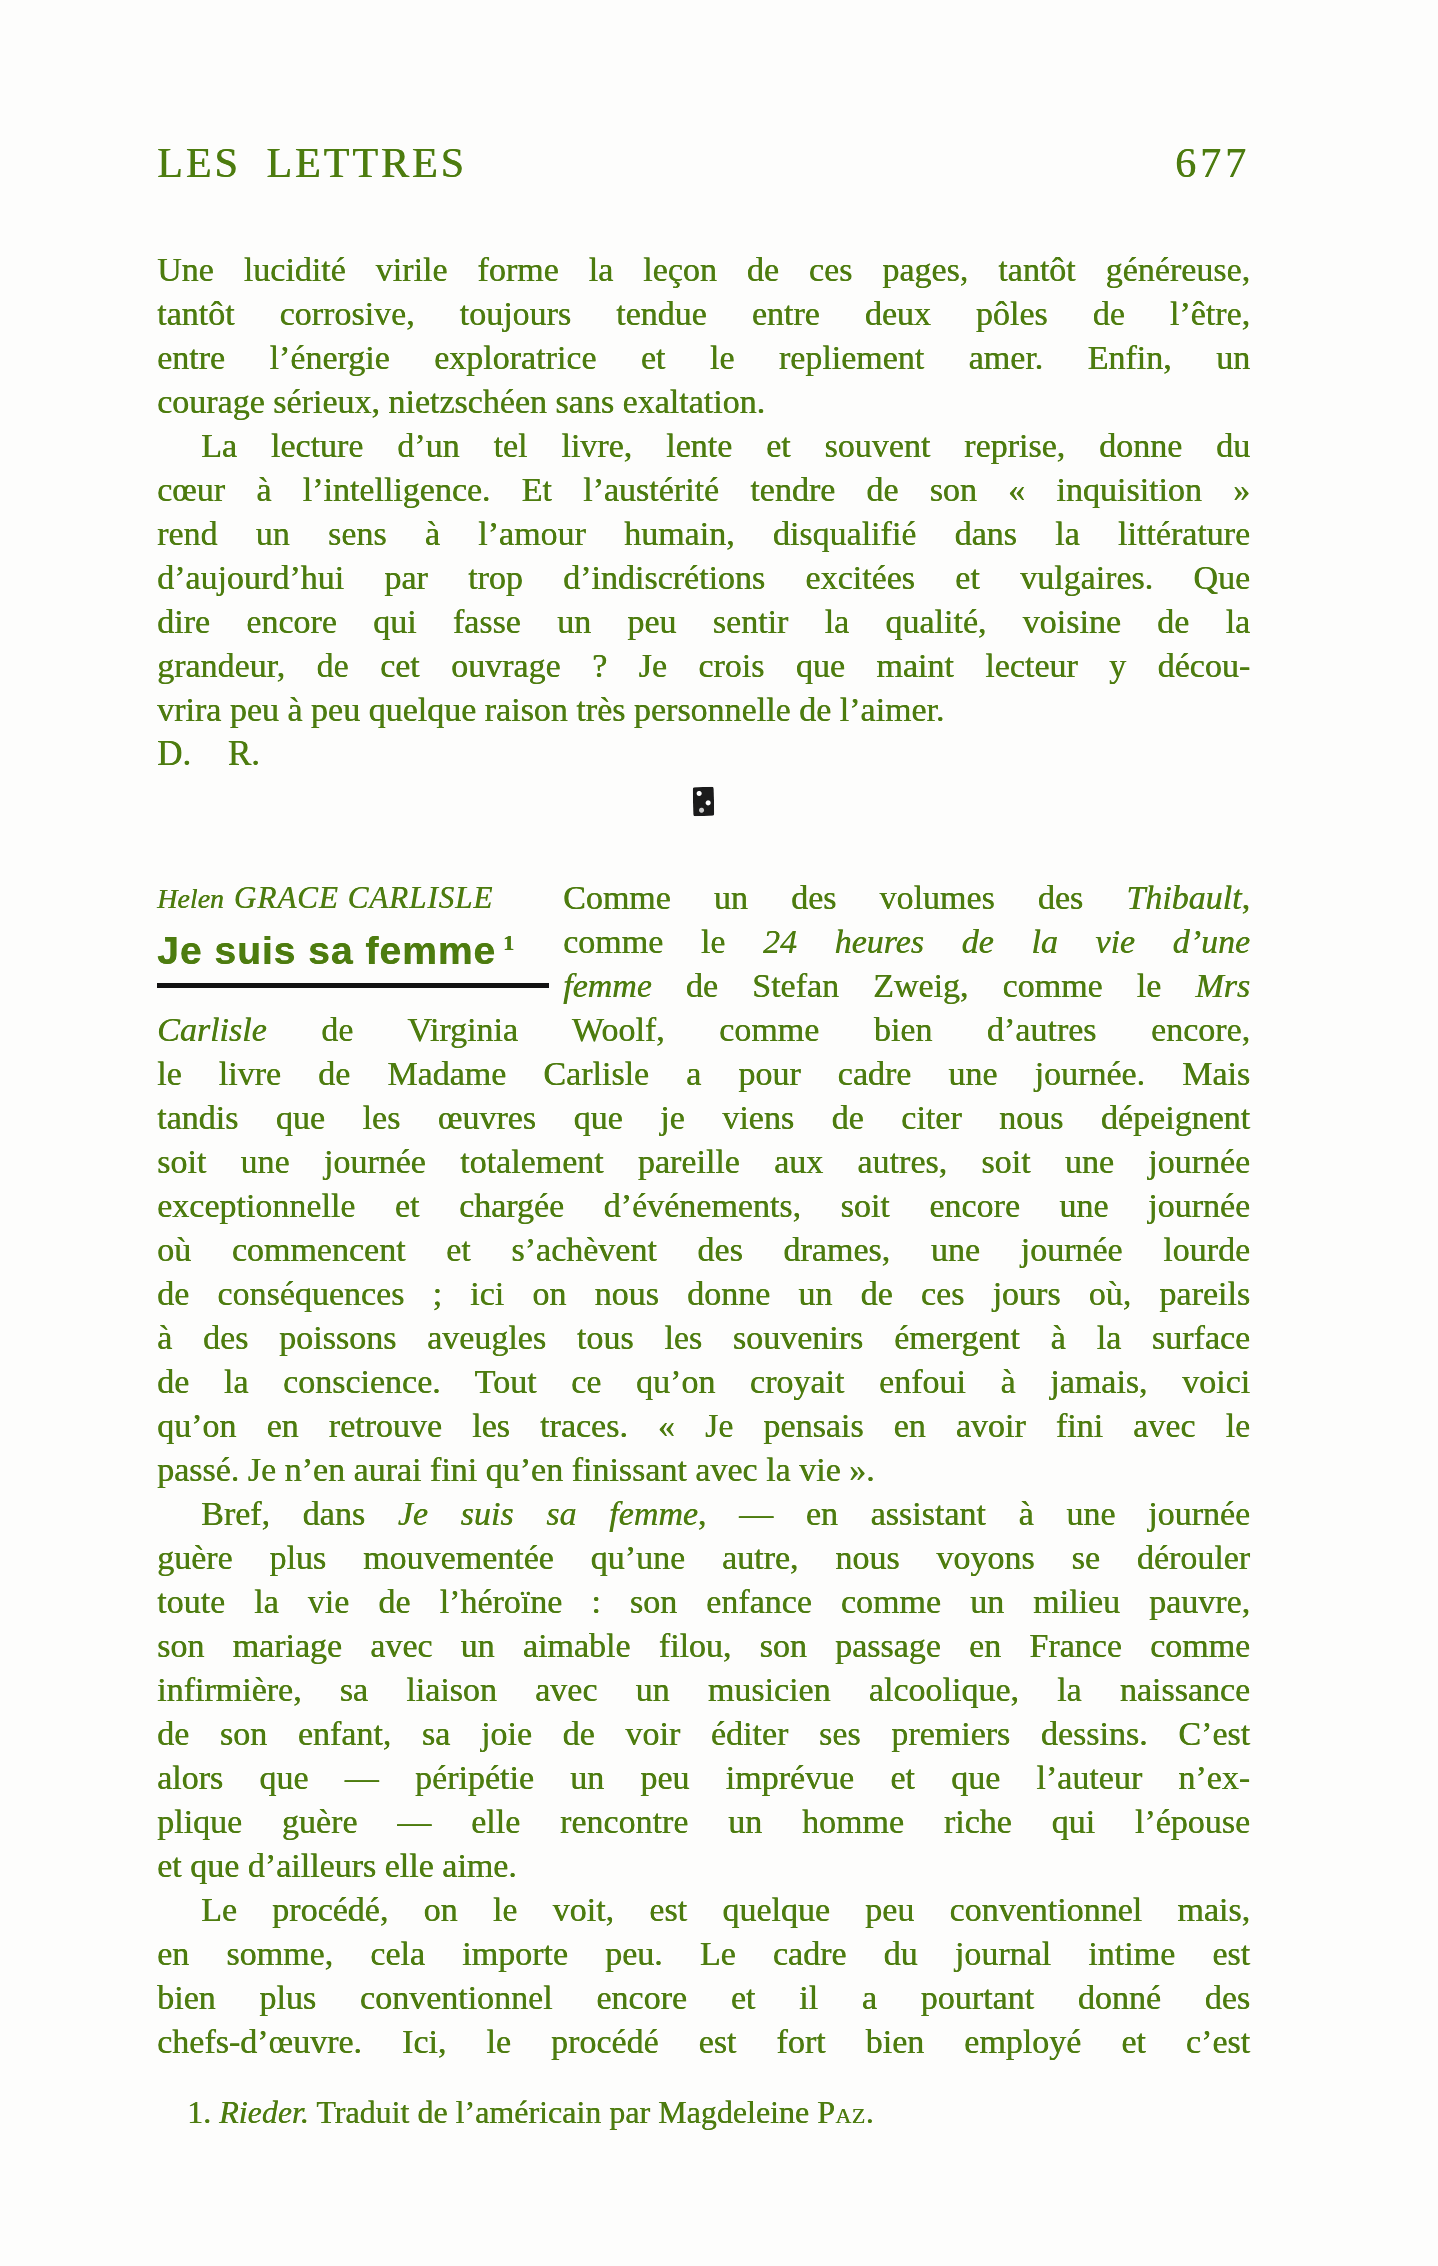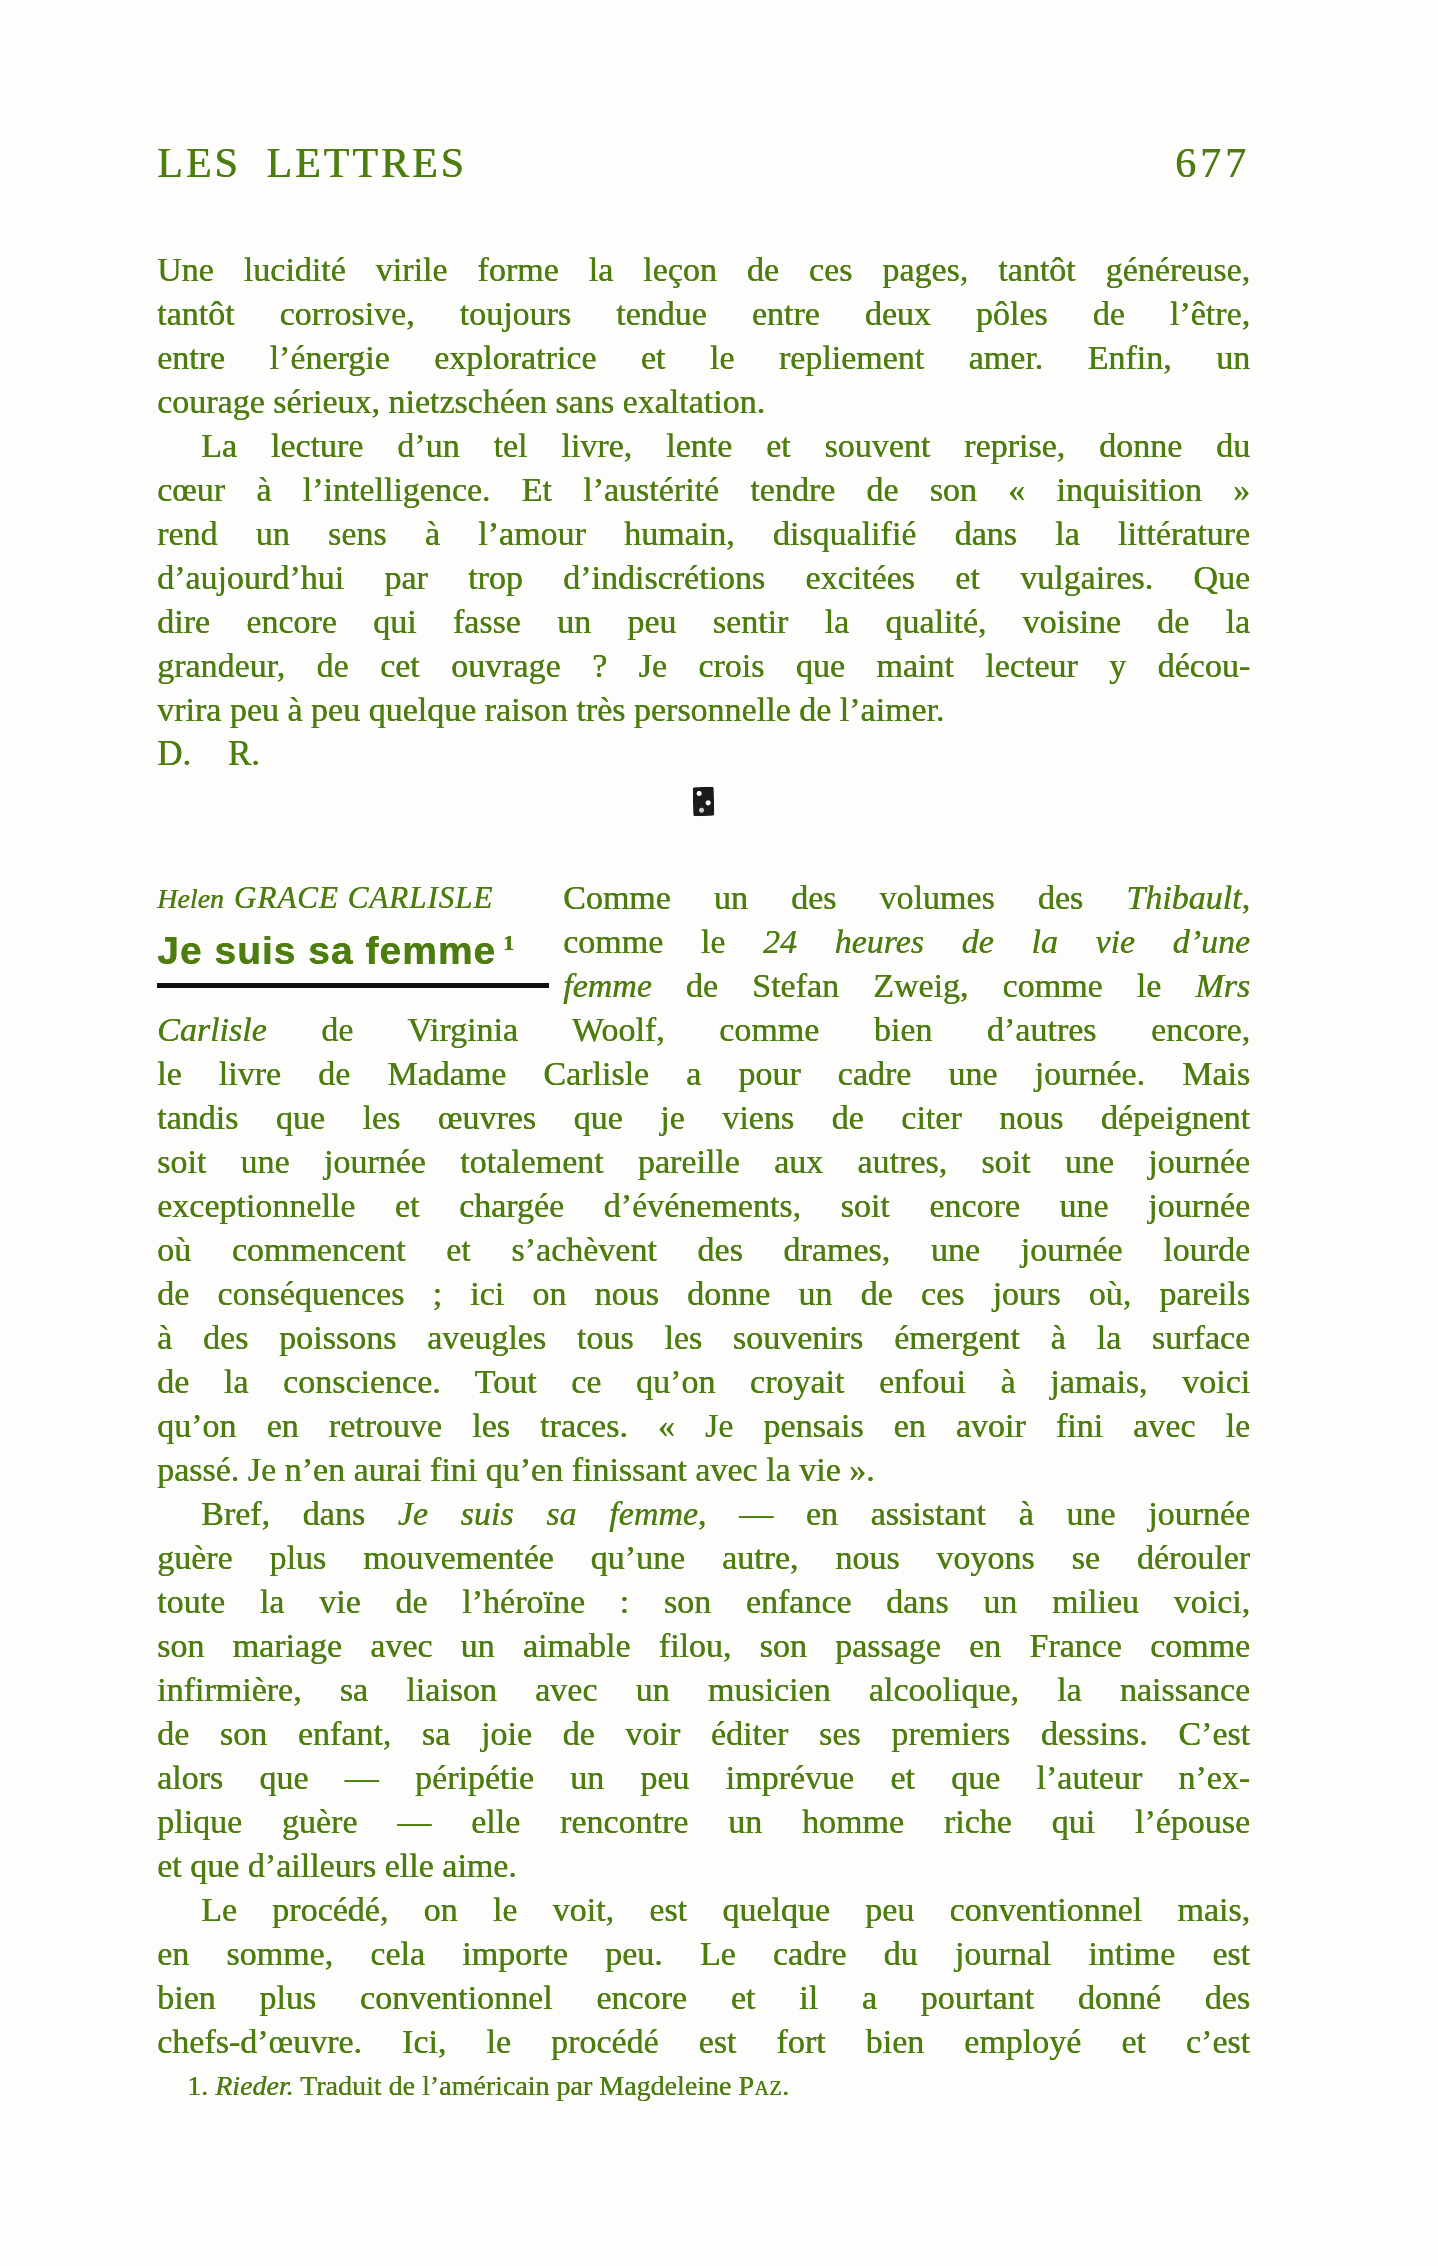--- a/index.html
+++ b/index.html
@@ -60,22 +60,22 @@
     font-weight:bold;font-size:39px;line-height:46px;letter-spacing:1px;
     white-space:nowrap;text-shadow:0.5px 0 0 currentColor;
   }
   .book-title sup{
     font-family:"Liberation Serif","DejaVu Serif",serif;
     font-size:22px;font-weight:600;margin-left:7px;
   }
   .title-rule{height:5px;background:#121212;margin-top:9px;width:100%;}
   
   .footnote{
-    margin-top:4px;padding-left:30px;
-    font-size:28px;line-height:36px;text-shadow:0.4px 0 0 currentColor;
+    margin-top:30px;padding-left:30px;
+    font-size:32px;line-height:36px;text-shadow:0.4px 0 0 currentColor;
   }
   .footnote .sc{font-variant:small-caps;letter-spacing:0.5px;}
 </style>
 </head>
 <body>
 
 <div class="sheet">
   <div class="content">
 
     <div class="header">
@@ -133,21 +133,21 @@
               <div class="tline">où commencent et s’achèvent des drames, une journée lourde</div>
               <div class="tline">de conséquences ; ici on nous donne un de ces jours où, pareils</div>
               <div class="tline">à des poissons aveugles tous les souvenirs émergent à la surface</div>
               <div class="tline">de la conscience. Tout ce qu’on croyait enfoui à jamais, voici</div>
               <div class="tline">qu’on en retrouve les traces. « Je pensais en avoir fini avec le</div>
               <div class="tline lastline">passé. Je n’en aurai fini qu’en finissant avec la vie ».</div>
             </div>
             <div class="para">
               <div class="tline indent">Bref, dans <i>Je suis sa femme</i>, — en assistant à une journée</div>
               <div class="tline">guère plus mouvementée qu’une autre, nous voyons se dérouler</div>
-              <div class="tline">toute la vie de l’héroïne : son enfance dans un milieu voici,</div>
+              <div class="tline">toute la vie de l’héroïne : son enfance comme un milieu pauvre,</div>
               <div class="tline">son mariage avec un aimable filou, son passage en France comme</div>
               <div class="tline">infirmière, sa liaison avec un musicien alcoolique, la naissance</div>
               <div class="tline">de son enfant, sa joie de voir éditer ses premiers dessins. C’est</div>
               <div class="tline">alors que — péripétie un peu imprévue et que l’auteur n’ex-</div>
               <div class="tline">plique guère — elle rencontre un homme riche qui l’épouse</div>
               <div class="tline lastline">et que d’ailleurs elle aime.</div>
             </div>
             <div class="para">
               <div class="tline indent">Le procédé, on le voit, est quelque peu conventionnel mais,</div>
               <div class="tline">en somme, cela importe peu. Le cadre du journal intime est</div>

